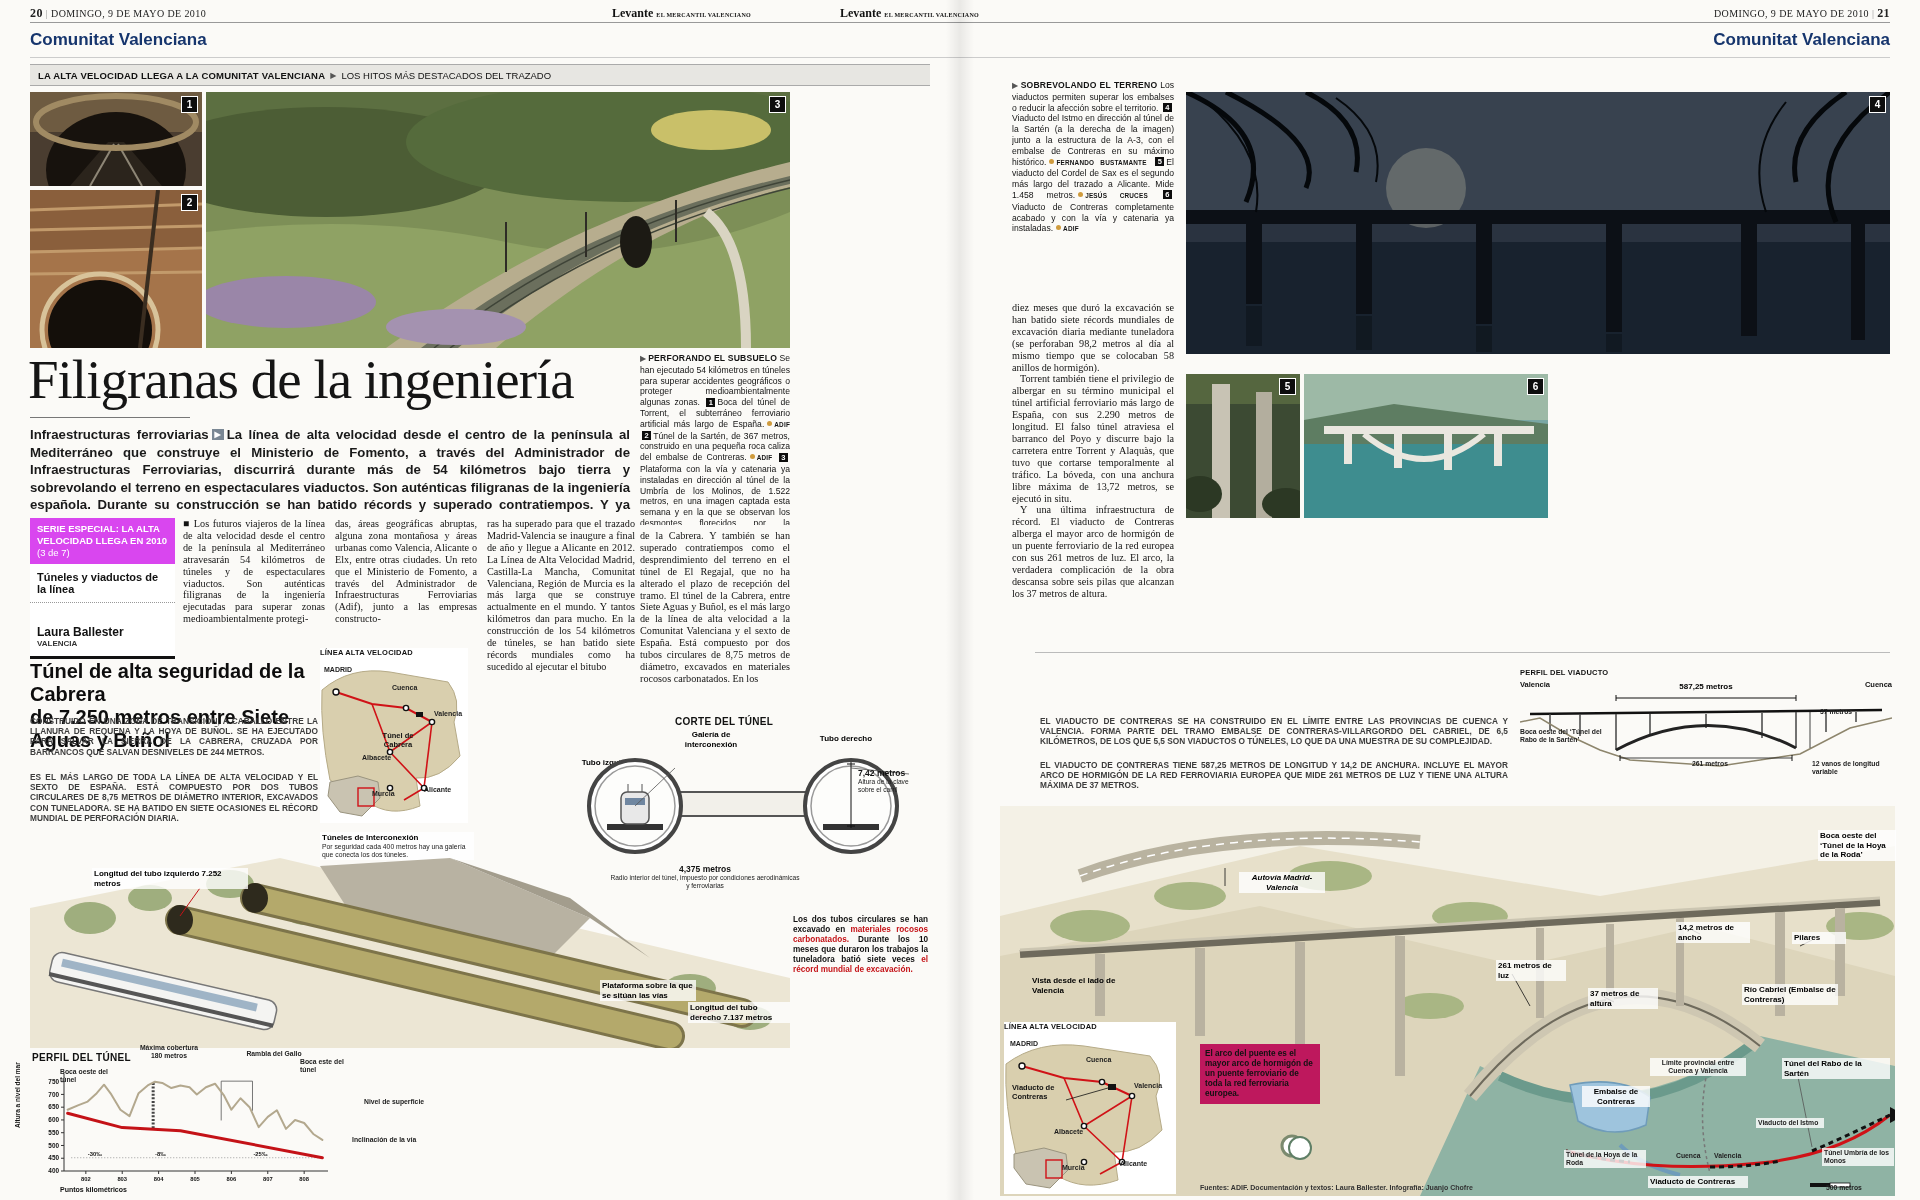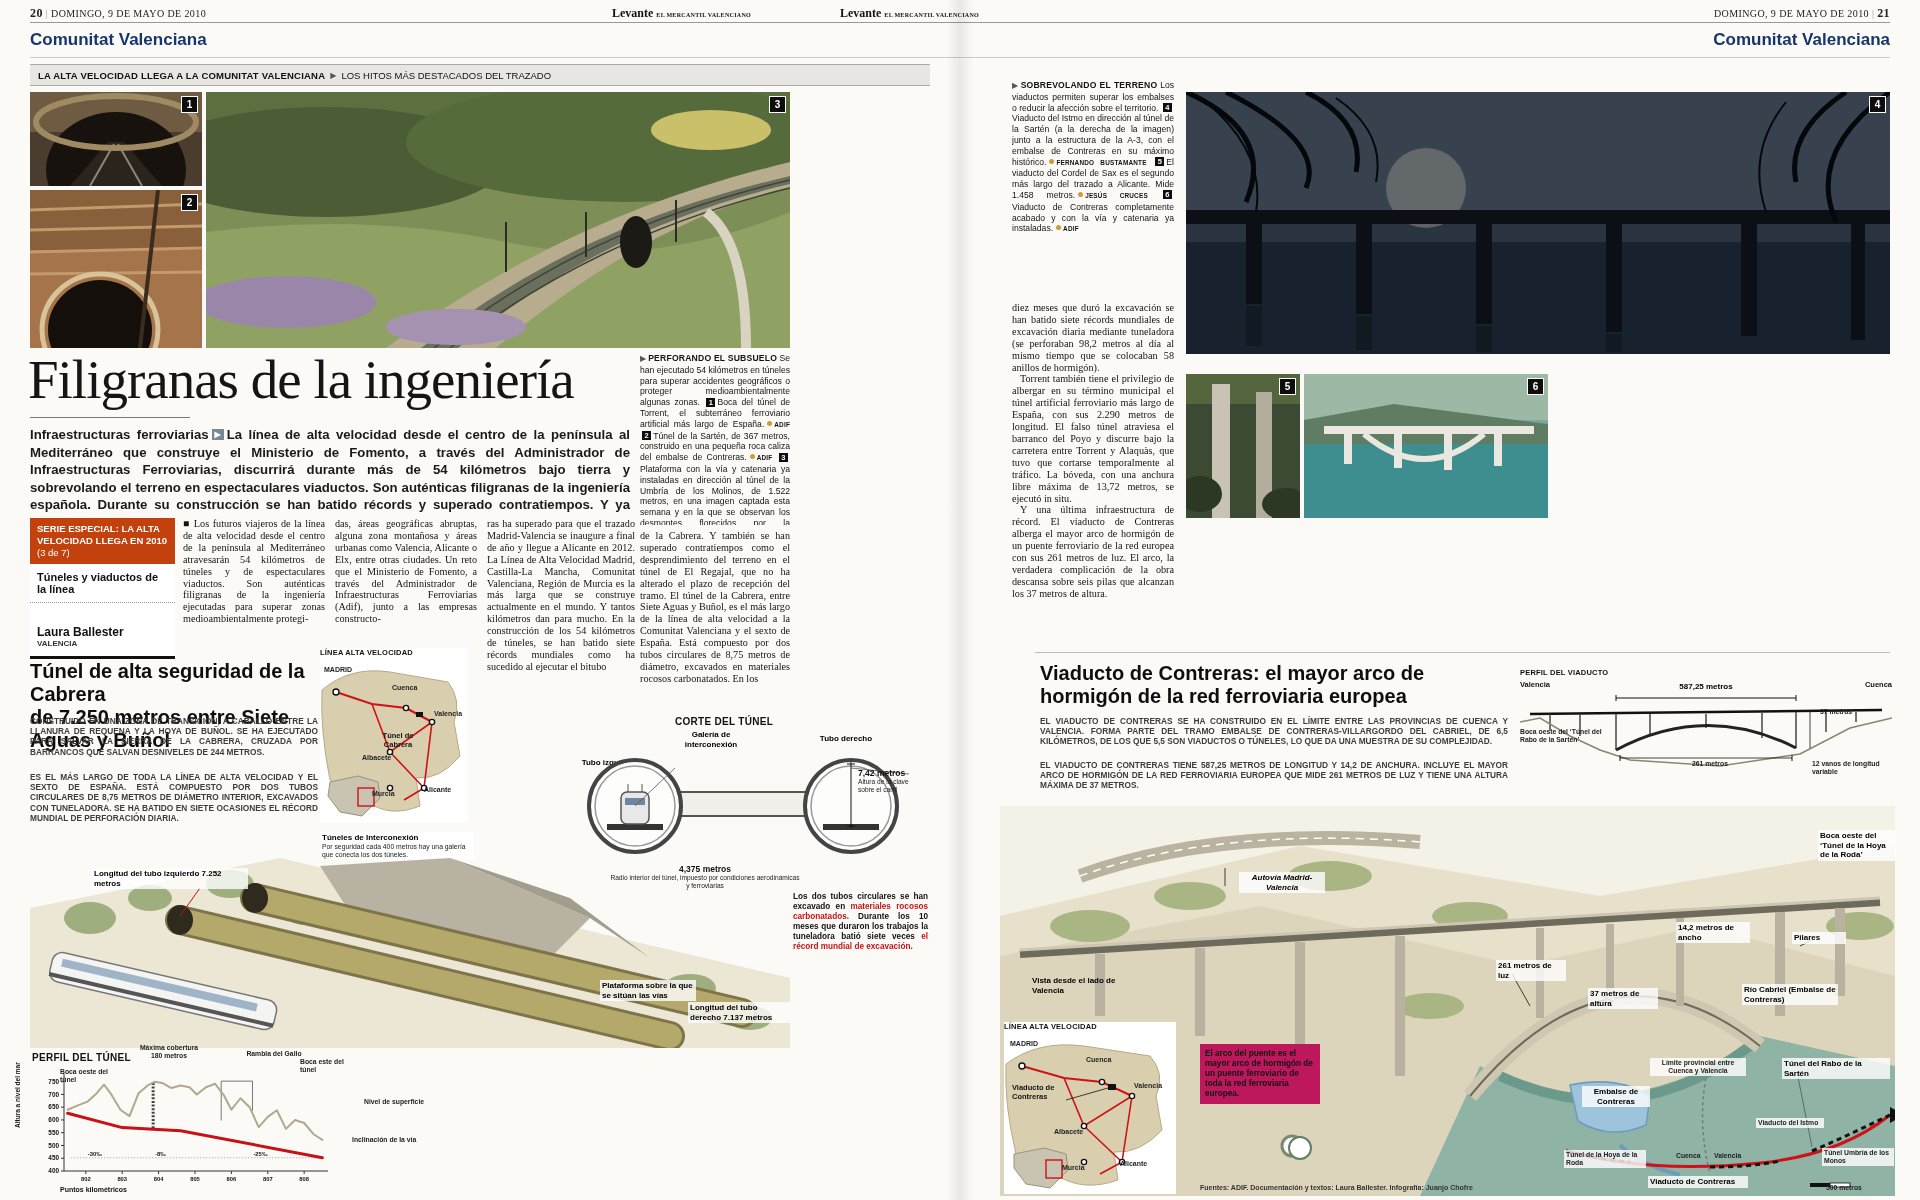--- a/index.html
+++ b/index.html
@@ -21,21 +21,21 @@
   .photo{overflow:hidden;background:#777;}
   .badge{position:absolute;top:4px;right:4px;width:15px;height:15px;background:#0d0d0d;color:#fff;
          font-size:10px;font-weight:bold;display:flex;align-items:center;justify-content:center;
          border:1px solid #fff;}
   
   .headline{font-family:"Liberation Serif",serif;font-size:55px;letter-spacing:-1px;color:#151515;}
   .lead{font-size:13.2px;line-height:17.5px;font-weight:bold;text-align:justify;color:#1a1a1a;}
   .lead-arrow{display:inline-block;background:#7a8794;color:#fff;font-size:8px;line-height:11px;
               width:12px;height:11px;text-align:center;vertical-align:2px;margin:0 3px;}
   .series-box{border-bottom:3px solid #111;background:#fff;}
-  .series-head{background:#c2410c;color:#fff;font-size:9.5px;font-weight:bold;padding:5px 7px;line-height:12px;}
+  .series-head{background:#d946ef;color:#fff;font-size:9.5px;font-weight:bold;padding:5px 7px;line-height:12px;}
   .series-topic{font-size:11px;font-weight:bold;padding:7px;border-bottom:1px dotted #999;}
   .series-author{padding:6px 7px 8px 7px;}
   .series-author .a{font-size:12px;font-weight:bold;margin-top:16px;}
   .series-author .p{font-size:8px;font-weight:bold;color:#333;}
   .serifcol{font-family:"Liberation Serif",serif;font-size:10.2px;line-height:11.9px;
             text-align:justify;color:#131313;overflow:hidden;}
   .serifcol p{margin:0 0 0 0;text-indent:8px;}
   .serifcol p:first-child{text-indent:0;}
   .capcol{font-size:8.6px;line-height:10.8px;text-align:justify;color:#131313;overflow:hidden;}
   .capcol .cap-title{font-weight:bold;letter-spacing:.2px;}
@@ -45,21 +45,21 @@
   .credit{font-size:6.4px;font-weight:bold;letter-spacing:.2px;white-space:nowrap;}
   .credit-dot{display:inline-block;width:5px;height:5px;border-radius:50%;background:#cf9b3d;
               margin:0 2px 0 3px;vertical-align:1px;}
   
   .ig-title{font-size:20px;font-weight:bold;line-height:23px;color:#0d0d0d;}
   .ig-para{font-size:8.3px;font-weight:bold;line-height:10.2px;color:#3c3c3c;text-align:justify;}
   .ig-h{font-size:10px;font-weight:bold;letter-spacing:.3px;}
   .lbl{font-size:8px;font-weight:bold;line-height:9.5px;color:#000;}
   .lbl-s{font-size:6.8px;font-weight:bold;line-height:8px;color:#222;}
   .chip{background:rgba(255,255,255,.8);padding:1px 2px;}
-  .note-red{font-size:8.2px;font-weight:bold;line-height:10px;text-align:justify;}
+  .note-red{font-size:8.2px;font-weight:bold;line-height:10px;text-align:justify;margin-top:23px;}
   .note-red .r{color:#c41217;}
   .map-box{background:#fff;border:0;}
   .map-title{font-size:7.5px;font-weight:bold;letter-spacing:.2px;}
   .city{font-size:7px;font-weight:bold;color:#1d1d1d;position:absolute;}
   .feature{font-size:7.5px;font-weight:bold;position:absolute;line-height:8.5px;}
   .measure-b{font-size:8.5px;font-weight:bold;}
   .measure-d{font-size:6.6px;line-height:7.6px;color:#222;}
   .gray-note{background:#be185d;padding:5px;font-size:8.2px;font-weight:bold;line-height:10px;}
   .credits{font-size:7px;font-weight:bold;color:#333;}
   .axis-lbl{font-size:7px;font-weight:bold;color:#111;}
@@ -422,24 +422,20 @@
         <rect x="140" y="60" width="8" height="36"></rect>
           <rect x="190" y="60" width="8" height="32"></rect>
       </g>
       <path d="M60 60 Q 120 110 180 60" fill="none" stroke="#e9e7df" stroke-width="6"></path>
     </svg>
     <span class="badge">6</span>
   </div>
 
   <div class="abs rule" style="left:1035px;top:652px;width:855px;background:#bbb;"></div>
 
-  <div class="abs ig-title" style="left:1040px;top:662px;width:470px;">
-    <span>Viaducto de Contreras: el mayor arco de</span><br>
-    <span>hormigón de la red ferroviaria europea</span>
-  </div>
   <div class="abs ig-para" style="left:1040px;top:716px;width:468px;">EL VIADUCTO DE CONTRERAS SE HA CONSTRUIDO EN EL LÍMITE ENTRE LAS PROVINCIAS DE CUENCA Y VALENCIA. FORMA PARTE DEL TRAMO EMBALSE DE CONTRERAS-VILLARGORDO DEL CABRIEL, DE 6,5 KILÓMETROS, DE LOS QUE 5,5 SON VIADUCTOS O TÚNELES, LO QUE DA UNA MUESTRA DE SU COMPLEJIDAD.</div>
   <div class="abs ig-para" style="left:1040px;top:760px;width:468px;">EL VIADUCTO DE CONTRERAS TIENE 587,25 METROS DE LONGITUD Y 14,2 DE ANCHURA. INCLUYE EL MAYOR ARCO DE HORMIGÓN DE LA RED FERROVIARIA EUROPEA QUE MIDE 261 METROS DE LUZ Y TIENE UNA ALTURA MÁXIMA DE 37 METROS.</div>
 
   <div class="abs" style="left:1520px;top:668px;width:372px;height:130px;">
     <div class="map-title">PERFIL DEL VIADUCTO</div>
     <div class="vprofile-lbl abs" style="left:0;top:12px;">Valencia</div>
     <div class="vprofile-lbl abs" style="right:0;top:12px;">Cuenca</div>
     <div class="lbl abs" style="left:96px;top:14px;width:180px;text-align:center;">587,25 metros</div>
     <svg class="abs" style="left:0;top:24px;" width="372" height="80">
       <line x1="96" y1="6" x2="276" y2="6" stroke="#111" stroke-width="1"></line>

